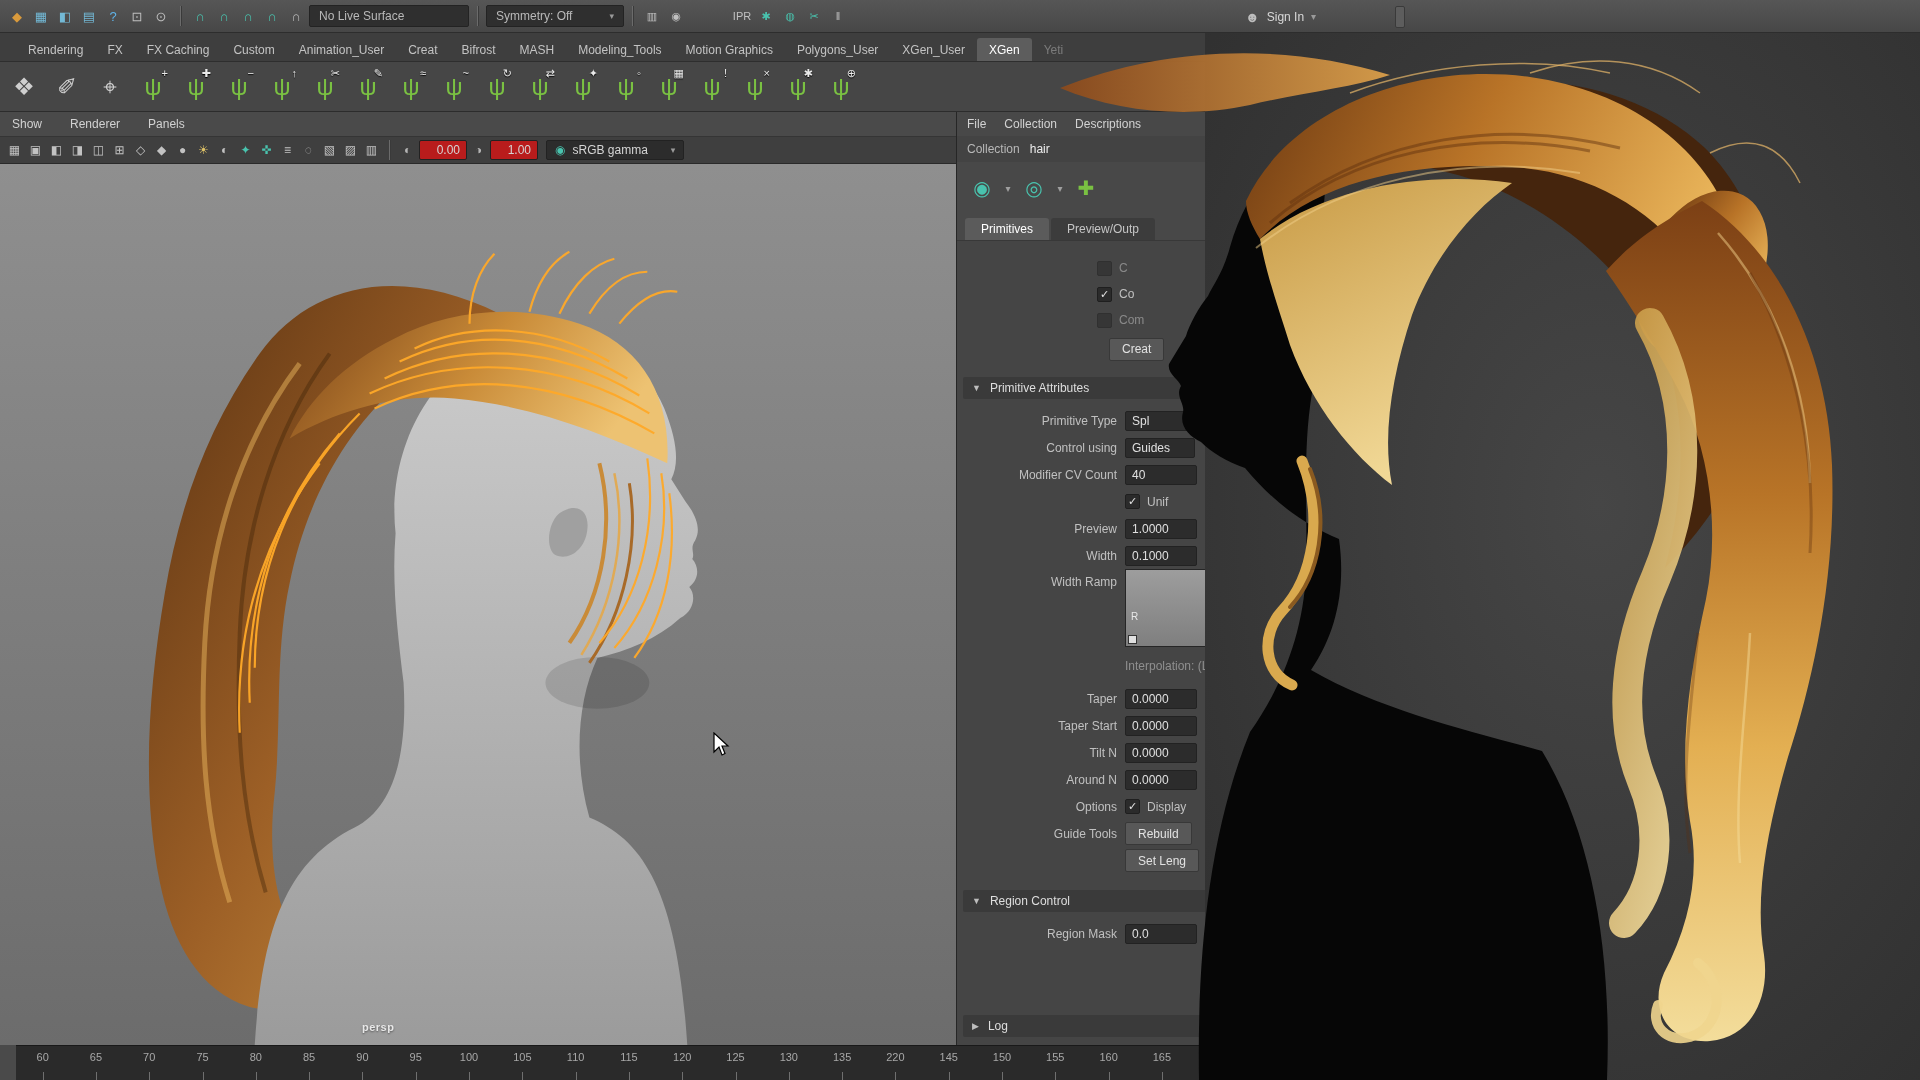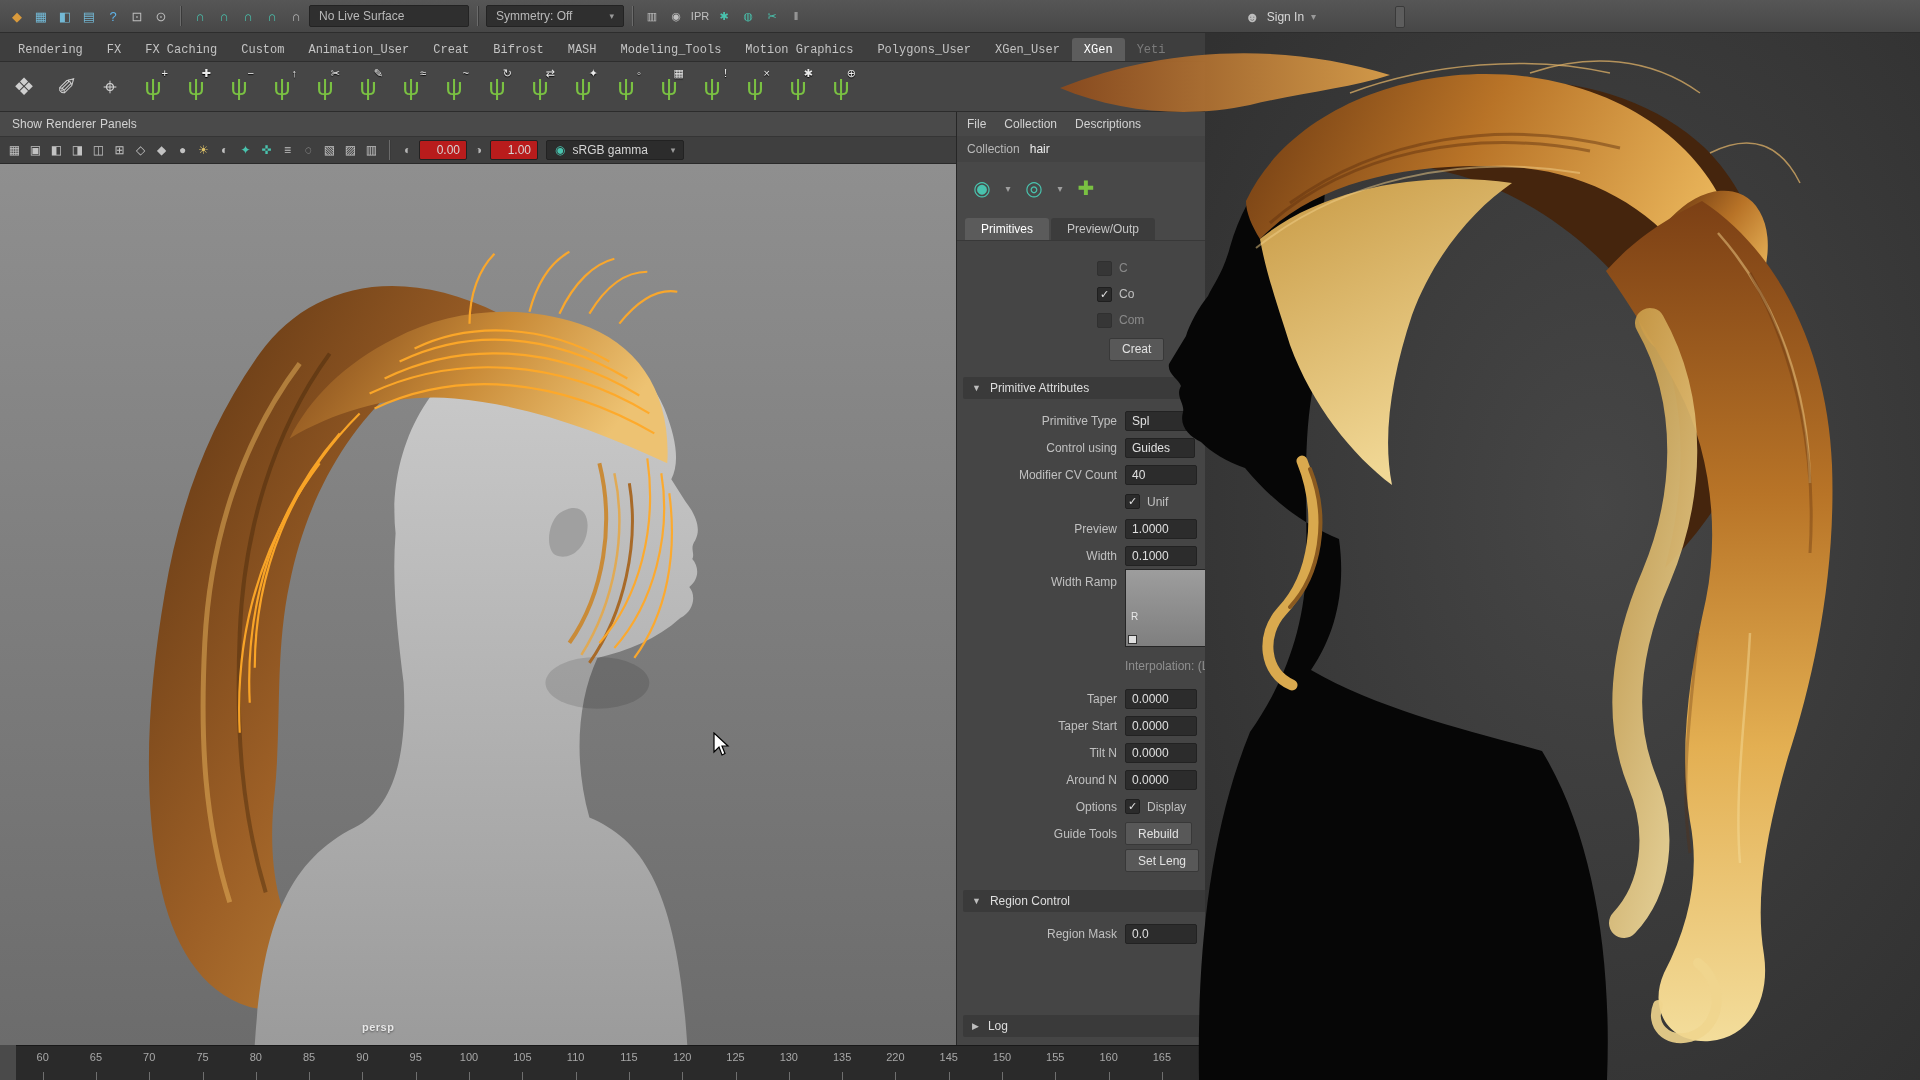--- a/index.html
+++ b/index.html
@@ -15,36 +15,36 @@
   .sep{width:1px;height:20px;background:#6b6b6b;box-shadow:1px 0 0 #3a3a3a;margin:0 6px;flex:none;}
   .field-box{height:20px;background:#2f2f2f;border:1px solid #232323;color:#b9b9b9;display:flex;align-items:center;
              padding:0 9px;border-radius:2px;gap:6px;white-space:nowrap;}
   .sign-in{position:absolute;left:1245px;top:0;height:33px;display:flex;align-items:center;gap:7px;color:#d8d8d8;}
   .sign-in .person{font-size:14px;color:#bdbdbd;}
   .sign-in .chev{font-size:10px;color:#9a9a9a;}
   .workspace-grip{position:absolute;left:1395px;top:6px;width:8px;height:20px;background:#5d5d5d;border:1px solid #3a3a3a;border-radius:2px;}
 
   
   .shelf-tabs{position:absolute;left:0;top:33px;width:1664px;height:29px;background:#3e3e3e;border-bottom:1px solid #2e2e2e;
-              display:flex;align-items:flex-end;padding-left:6px;box-sizing:border-box;z-index:5;font-family:Liberation Mono, monospace;}
+              display:flex;align-items:flex-end;padding-left:16px;box-sizing:border-box;z-index:5;}
   .tab{padding:5px 12px 4px;color:#c3c3c3;white-space:nowrap;border-radius:3px 3px 0 0;}
   .tab.active{background:#5d5d5d;color:#fff;}
   .tab.dim{opacity:.45;}
 
   
   .shelf-row{position:absolute;left:0;top:62px;width:1920px;height:50px;background:#464646;border-bottom:1px solid #2c2c2c;
              display:flex;align-items:center;padding-left:4px;box-sizing:border-box;gap:3px;z-index:5;}
   .shelf-icon{width:40px;height:42px;position:relative;display:flex;align-items:center;justify-content:center;border-radius:3px;}
   .shelf-icon .base{font-size:24px;line-height:1;}
   .shelf-icon .badge{position:absolute;top:1px;right:5px;font-size:11px;color:#eaeaea;text-shadow:0 1px 1px #000;}
 
   
   .viewport-panel{position:absolute;left:0;top:112px;width:957px;height:933px;display:flex;flex-direction:column;
                   background:#4a4a4a;border-right:1px solid #262626;box-sizing:border-box;}
-  .vp-menus{height:24px;flex:none;display:flex;align-items:center;gap:4px;padding:0 12px;color:#d2d2d2;background:#4a4a4a;}
+  .vp-menus{height:24px;flex:none;display:flex;align-items:center;gap:28px;padding:0 12px;color:#d2d2d2;background:#4a4a4a;}
   .vp-toolbar{height:26px;flex:none;background:#3f3f3f;border-top:1px solid #353535;border-bottom:1px solid #2a2a2a;
               display:flex;align-items:center;gap:2px;padding:0 5px;}
   .ticon{width:19px;height:20px;display:flex;align-items:center;justify-content:center;font-size:12px;}
   .mini-field{height:18px;background:#b91c1c;border:1px solid #222;color:#d5d5d5;display:flex;align-items:center;
               padding:0 6px;border-radius:2px;min-width:34px;justify-content:flex-end;}
   .vt-box{height:18px;background:#2c2c2c;border:1px solid #222;color:#d5d5d5;display:flex;align-items:center;gap:7px;
           padding:0 8px;border-radius:2px;margin-left:6px;}
   .vt-box .chev{font-size:9px;color:#9a9a9a;margin-left:16px;}
   .viewport{flex:1;position:relative;background:linear-gradient(#8f8f8f,#6c6c6c);overflow:hidden;}
   .viewport svg.scene{position:absolute;inset:0;width:100%;height:100%;}
@@ -163,21 +163,21 @@
     </div>
     <div class="sep"></div>
     <div class="icon-strip">
 
     <span class="sb-icon" style="color: rgb(192, 192, 192);">
           <span class="glyph" style="font-size:11px;">▥</span>
         </span>
         <span class="sb-icon" style="color: rgb(192, 192, 192);">
           <span class="glyph" style="font-size:11px;">◉</span>
         </span>
-        <span class="sb-icon" style="color: rgb(192, 192, 192);">
+        <span class="sb-icon" style="color: rgb(192, 192, 192); margin-left: 42px;">
           <span class="glyph" style="font-size:11px;">IPR</span>
         </span>
         <span class="sb-icon" style="color: rgb(73, 195, 174);">
           <span class="glyph" style="font-size:11px;">✱</span>
         </span>
         <span class="sb-icon" style="color: rgb(73, 195, 174);">
           <span class="glyph" style="font-size:11px;">◍</span>
         </span>
         <span class="sb-icon" style="color: rgb(73, 195, 174);">
           <span class="glyph" style="font-size:11px;">✂</span>

